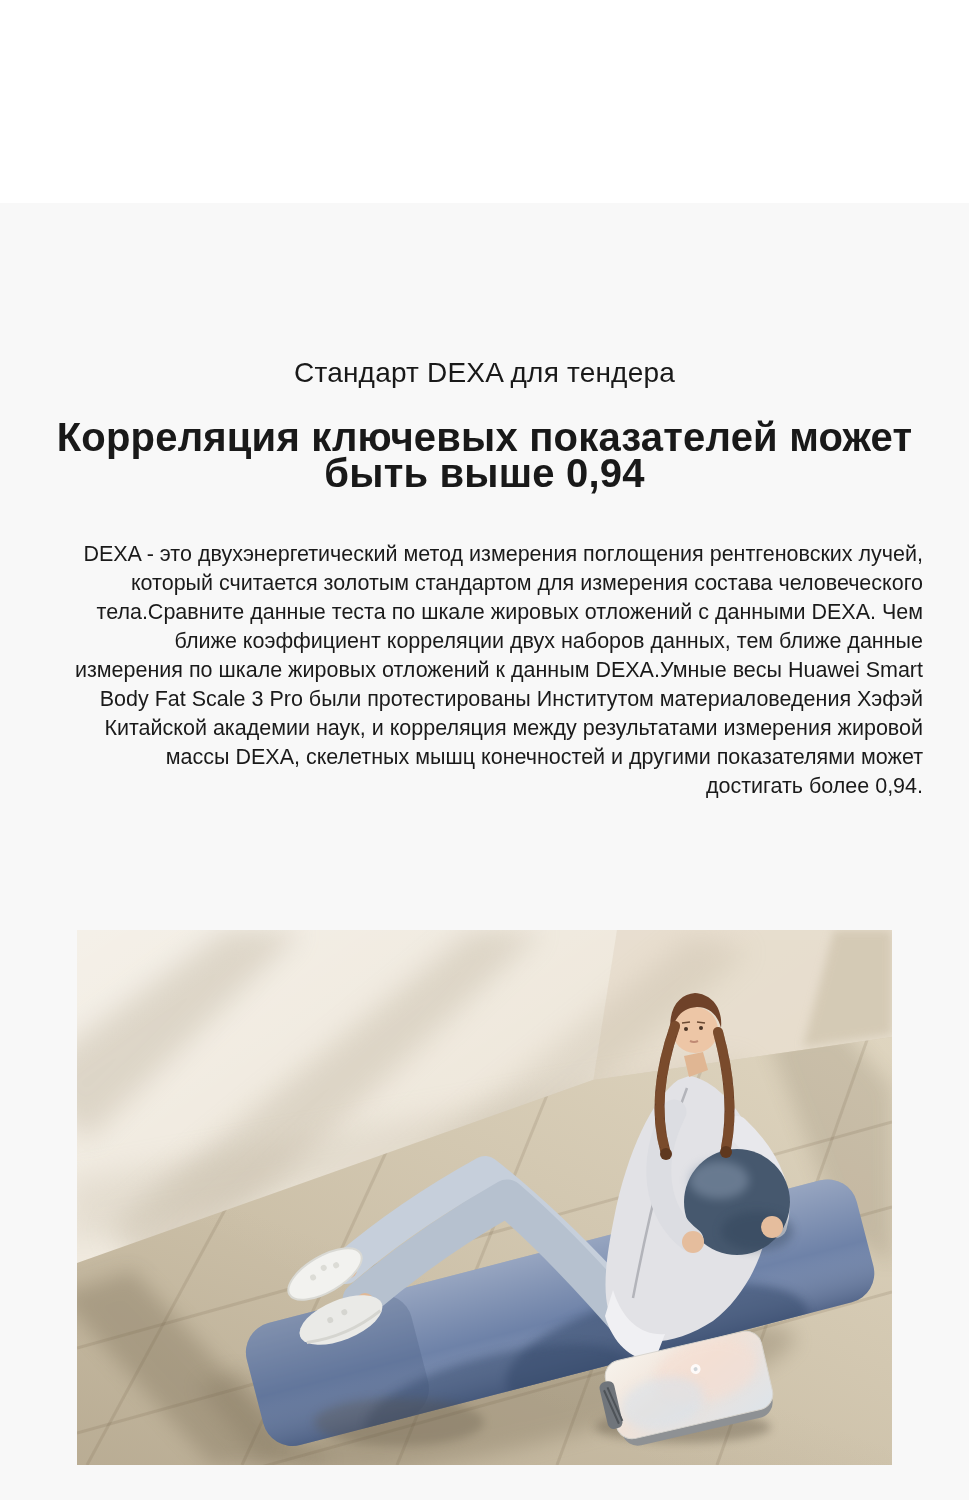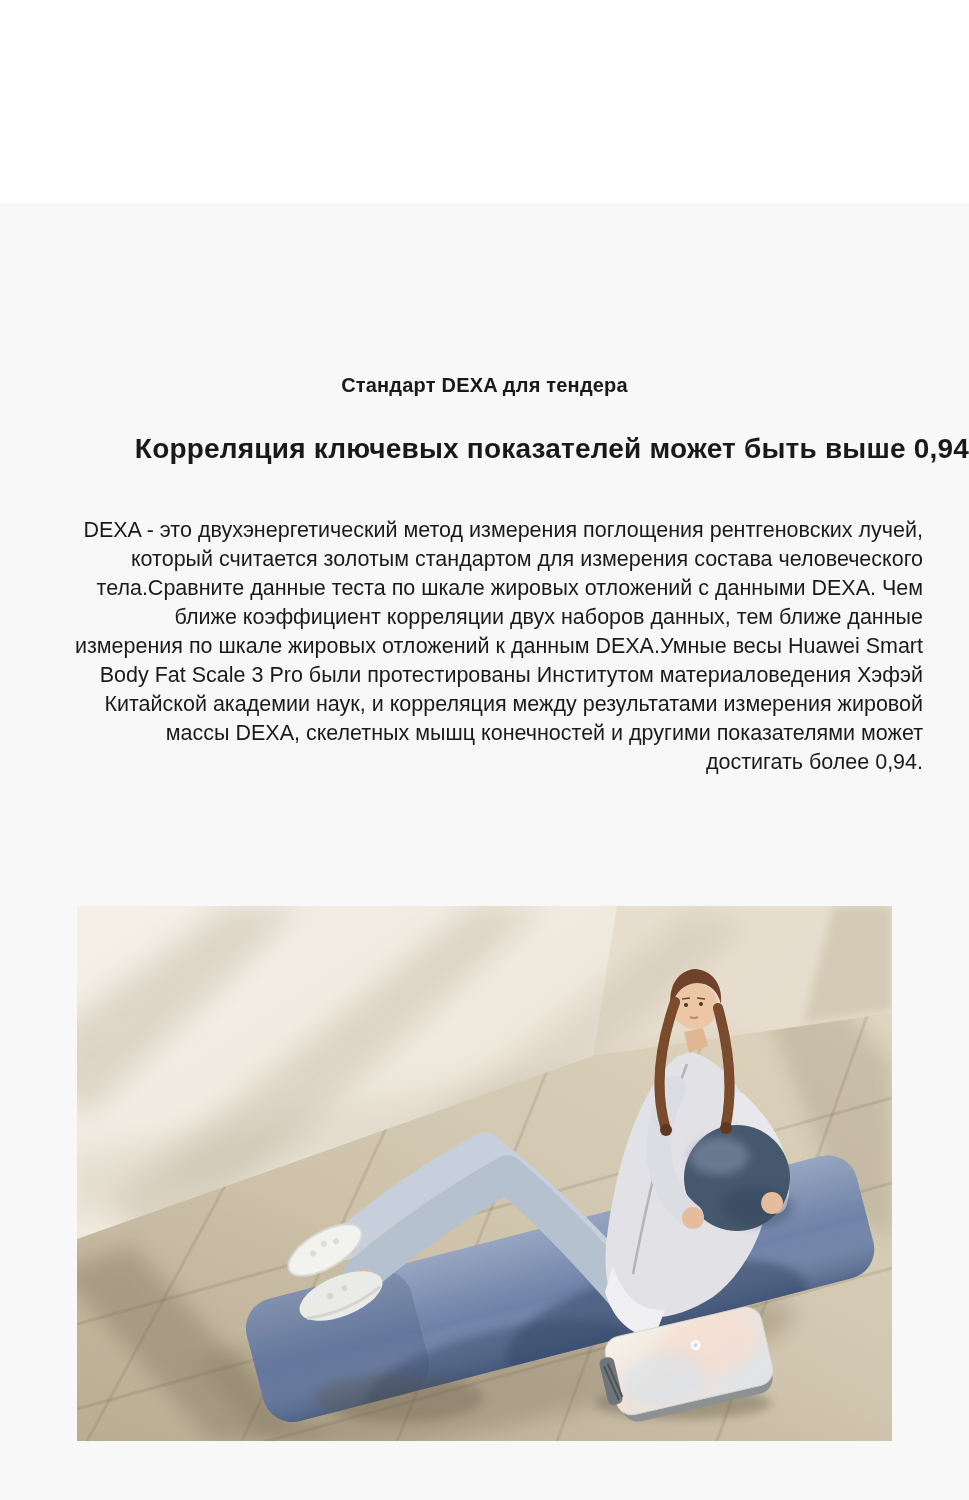--- a/index.html
+++ b/index.html
@@ -3,25 +3,25 @@
 <meta charset="utf-8">
 <style>
   html,body{margin:0;padding:0;}
   body{
     width:969px;height:1500px;overflow:hidden;background:#ffffff;
     font-family:"Liberation Sans", sans-serif;
   }
   .top-band{height:203px;background:#ffffff;}
   .section{height:1297px;background:#f8f8f8;box-sizing:border-box;padding-top:148px;}
   .title{
-    margin:16px;text-align:center;font-size:20px;font-weight:700;color:#191919;
+    margin:4px;text-align:center;font-size:28px;font-weight:400;color:#191919;
     line-height:36px;letter-spacing:.2px;
   }
   .subtitle{
-    margin:28px 0 0 0;text-align:right;font-size:28px;font-weight:600;color:#191919;
+    margin:28px 0 0 0;text-align:center;font-size:40px;font-weight:600;color:#191919;
     line-height:36px;letter-spacing:.2px;
   }
   .body-text{
     margin:49px 46px 0 68px;font-size:21.5px;line-height:29px;color:#1a1a1a;
     font-weight:400;text-align:right;
   }
   .photo{
     width:815px;height:535px;margin:129px auto 0 auto;position:relative;
     overflow:hidden;background:#ece4d6;
   }

